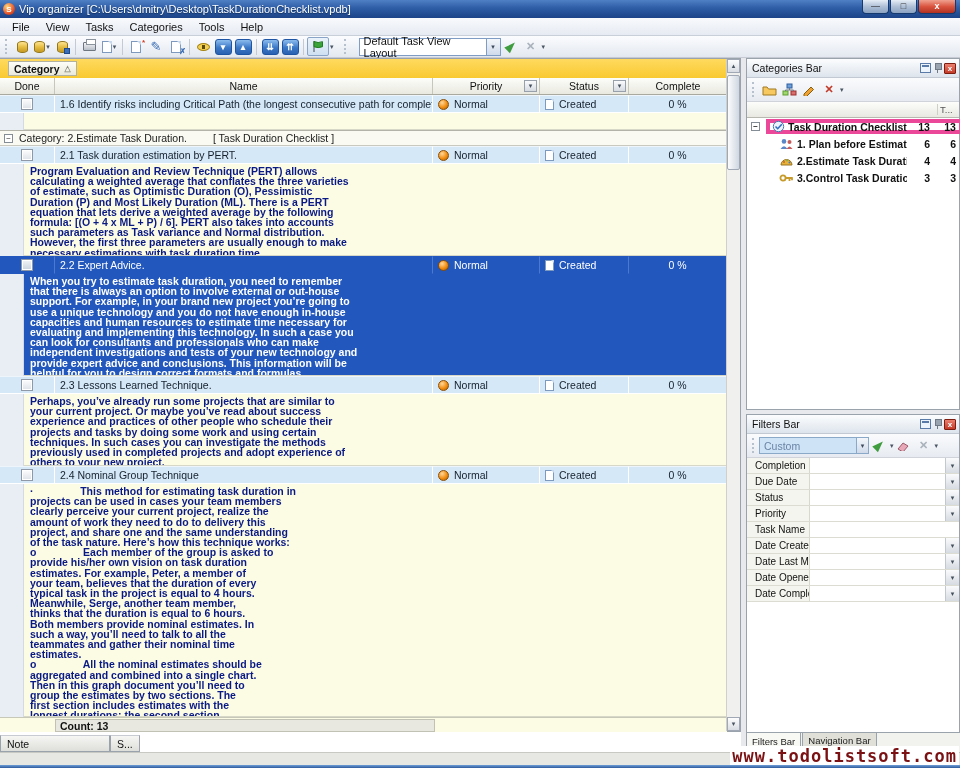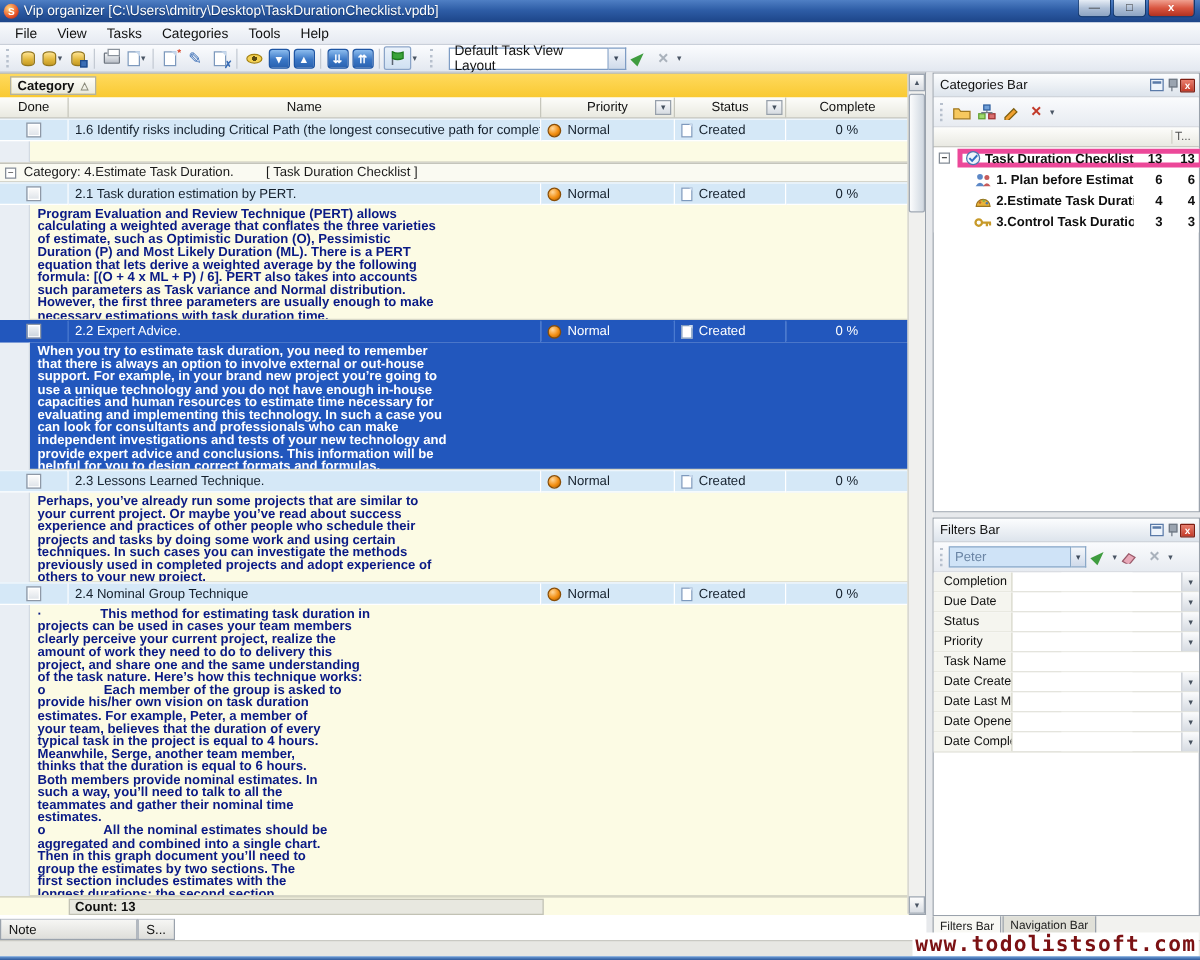--- a/index.html
+++ b/index.html
@@ -307,21 +307,21 @@
         </div>
     </div>
 
     <div class="noterow" style="top:54px; height:17px;">
       <div class="gutter"></div>
       <div class="notebody"></div>
     </div>
 
     <div class="grouprow" style="top:71px;">
       <span class="expander">−</span>
-      <span>Category: 4.Estimate Task Duration.</span>
+      <span>Category: 2.Estimate Task Duration.</span>
       <span class="grp-link">[ Task Duration Checklist ]</span>
     </div>
 
     <div class="trow" style="top:87px;">
       <div class="tc w-done center">
           <span class="cb"></span>
         </div>
       <div class="tc w-name">
           <span>2.1 Task duration estimation by PERT.</span>
         </div>
@@ -576,21 +576,21 @@
       <div class="ptitle">
         <span>Filters Bar</span>
         <span class="pticons">
           <span class="pt-restore"></span>
           <span class="pt-pin"></span>
           <span class="pt-close">x</span>
         </span>
       </div>
       <div class="ptoolbar">
         <span class="grip"></span>
-        <span class="fcombo">Peter</span>
+        <span class="fcombo">Custom</span>
         <span class="fcombo-dd">▾</span>
         <span class="cticon">
             <span class="ic-brush"></span>
           </span>
         <span class="dd-mini">▾</span>
         <span class="cticon">
           <svg width="13" height="10">
               <path d="M1 8 l5 -6 5 3 -5 6 z" fill="#e8a8b8" stroke="#9a5a6a"></path>
             </svg>
         </span>

